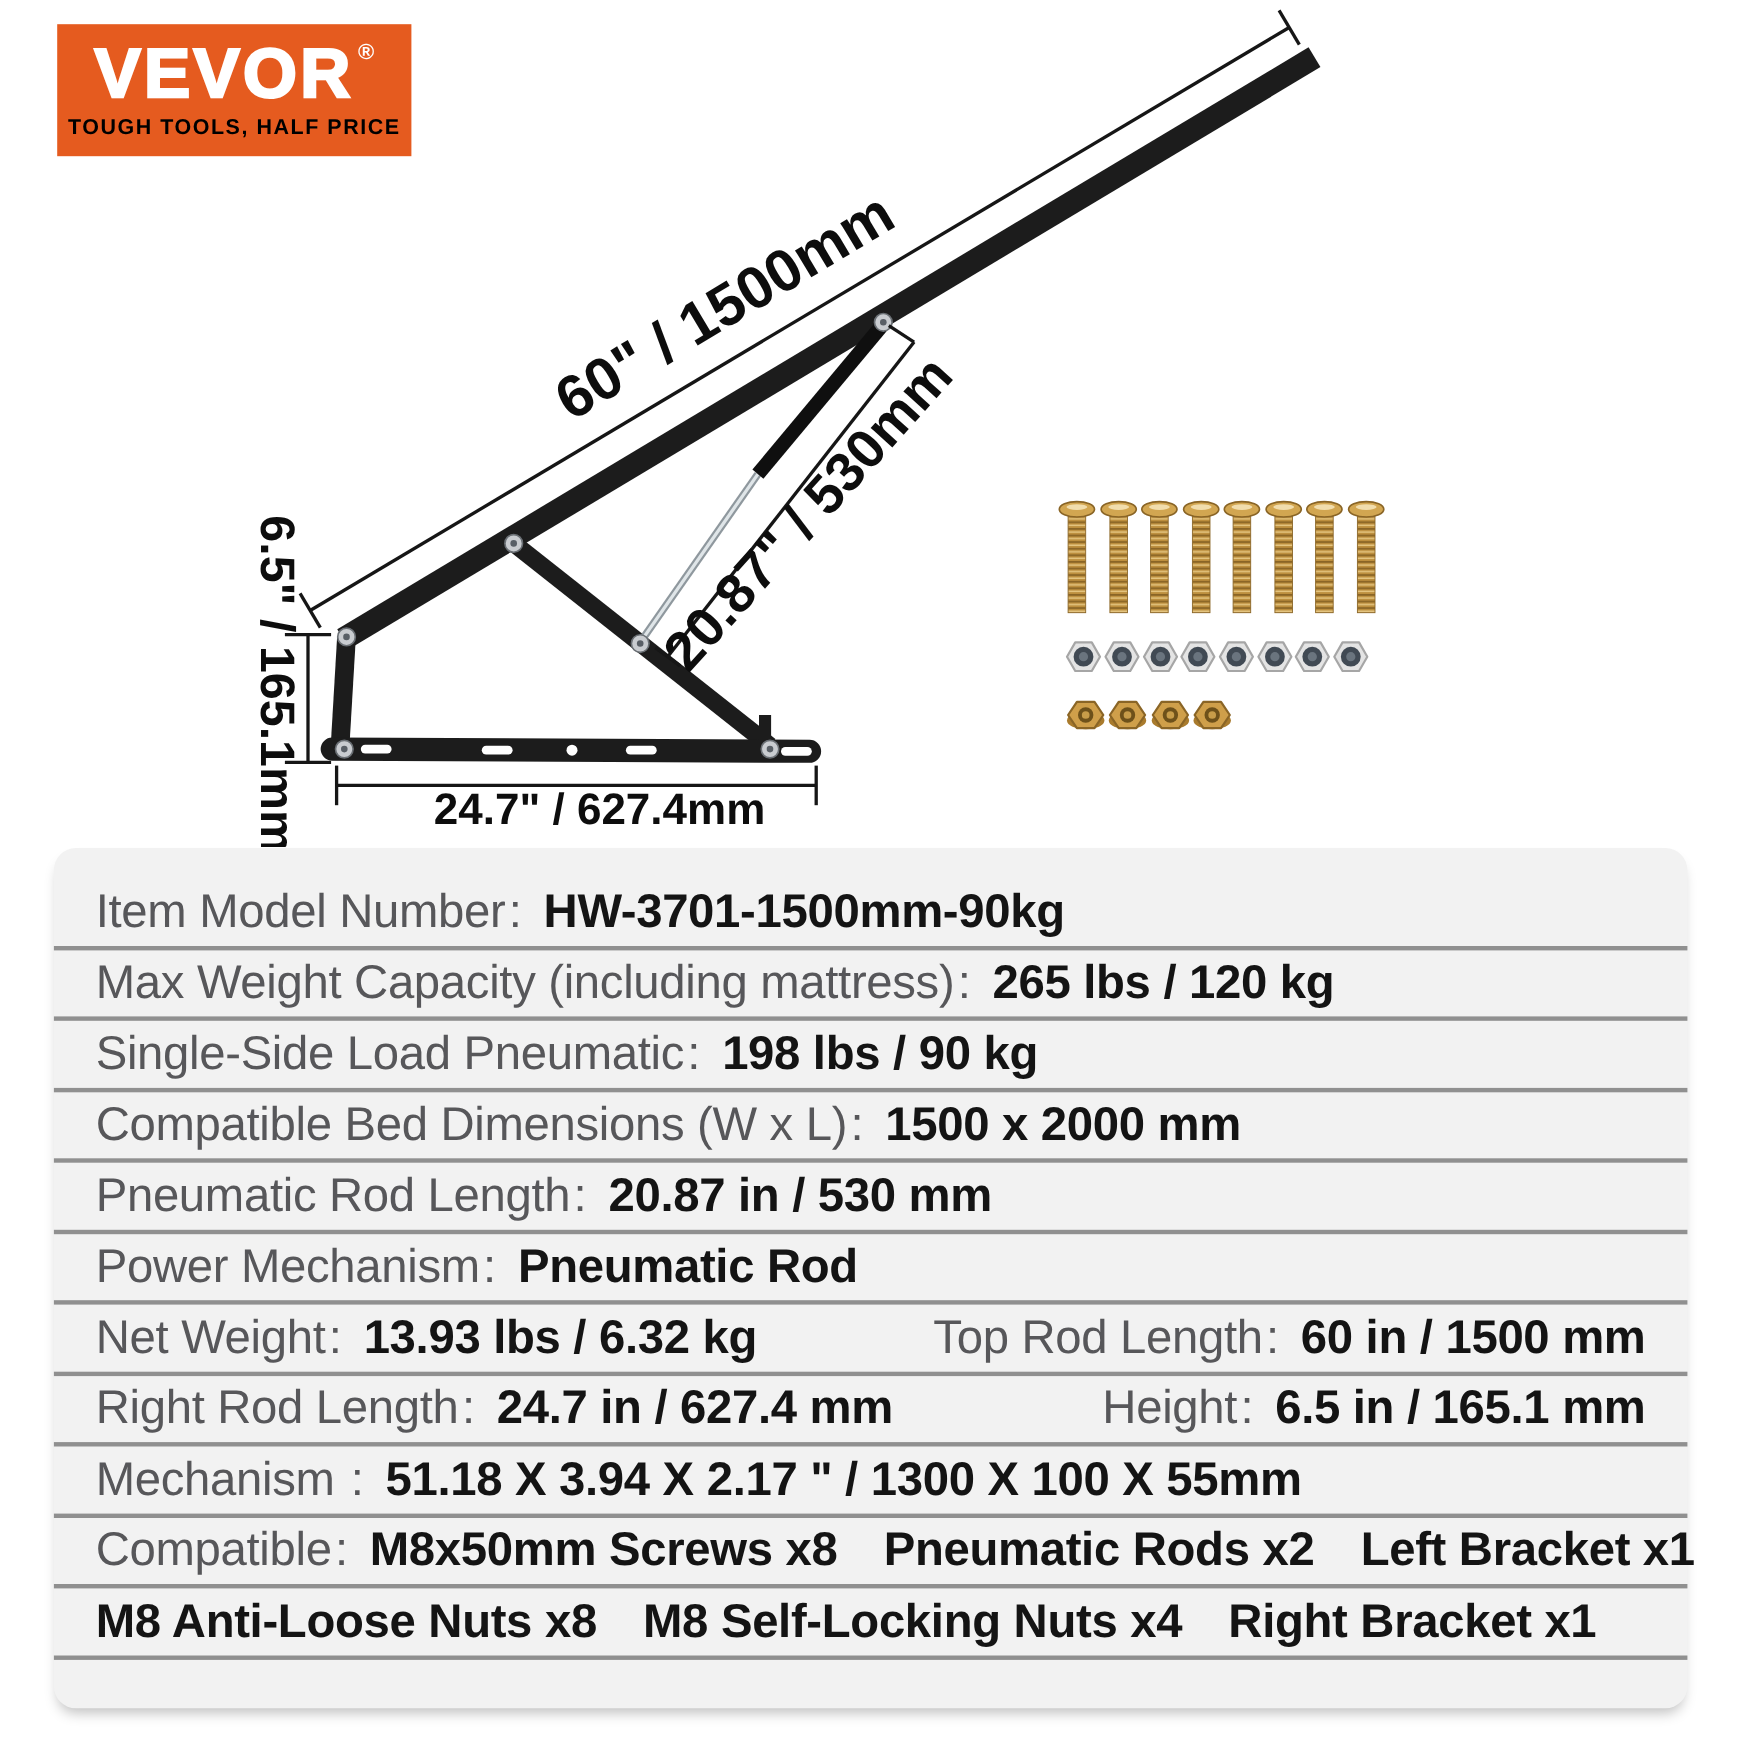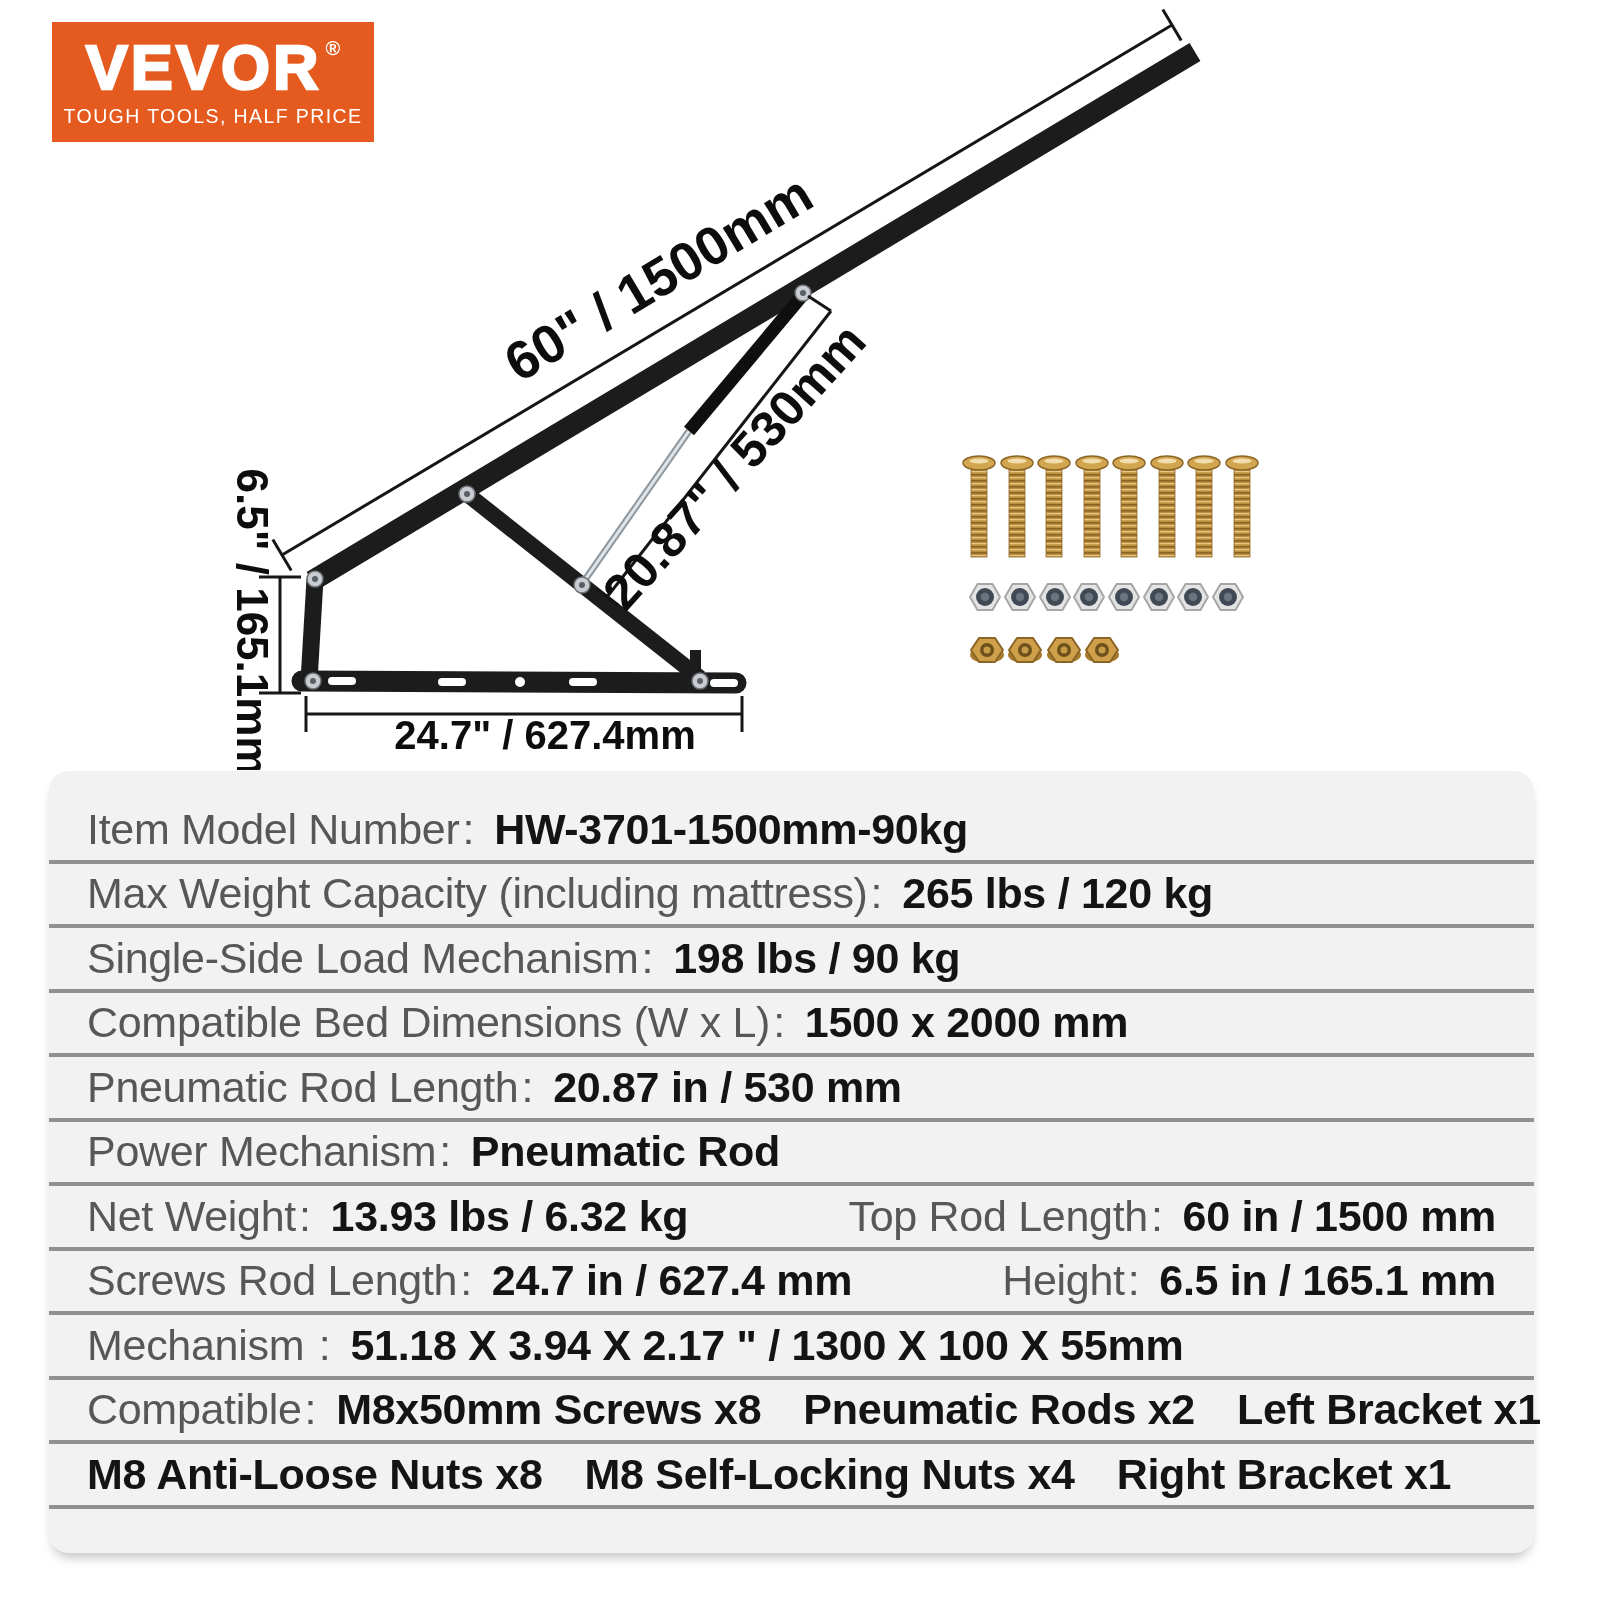--- a/index.html
+++ b/index.html
@@ -11,21 +11,21 @@
   .logo{
     position:absolute;left:52px;top:6px;width:322px;height:120px;
     display:flex;flex-direction:column;align-items:center;justify-content:center;
   }
   .logo .brandrow{display:flex;align-items:flex-start;line-height:1;}
   .logo .brand{
     color:#fff;font-weight:bold;font-size:63px;letter-spacing:3px;
     -webkit-text-stroke:2.5px #ffffff;
   }
   .logo .reg{color:#fff;font-size:20px;font-weight:bold;margin-left:4px;margin-top:2px;}
-  .logo .tagline{color:#ffffff;font-size:19.5px;font-weight:normal;letter-spacing:1.4px;margin-top:6px;}
+  .logo .tagline{color:#000000;font-size:19.5px;font-weight:bold;letter-spacing:1.4px;margin-top:6px;}
   
   .diagram{position:absolute;left:0;top:0;}
   .dimtext{font-weight:bold;fill:#0d0d0d;}
   
   .spec{
     position:absolute;left:49px;top:771px;width:1485px;height:782px;
     background:#f2f2f2;border-radius:20px;box-sizing:border-box;padding-top:28px;
     box-shadow:0 8px 12px -4px rgba(0,0,0,0.25);
   }
   .t-row{
@@ -174,37 +174,37 @@
   </div>
 
   <div class="spec" id="spec-table">
       <div class="t-row">
         <span class="pair"><span class="lbl">Item Model Number</span><span class="colon">:</span><span class="val">HW-3701-1500mm-90kg</span></span>
       </div>
       <div class="t-row">
         <span class="pair"><span class="lbl">Max Weight Capacity (including mattress)</span><span class="colon">:</span><span class="val">265 lbs / 120 kg</span></span>
       </div>
       <div class="t-row">
-        <span class="pair"><span class="lbl">Single-Side Load Mechanism</span><span class="colon">:</span><span class="val">198 lbs / 90 kg</span></span>
+        <span class="pair"><span class="lbl">Single-Side Load Pneumatic</span><span class="colon">:</span><span class="val">198 lbs / 90 kg</span></span>
       </div>
       <div class="t-row">
         <span class="pair"><span class="lbl">Compatible Bed Dimensions (W x L)</span><span class="colon">:</span><span class="val">1500 x 2000 mm</span></span>
       </div>
       <div class="t-row">
         <span class="pair"><span class="lbl">Pneumatic Rod Length</span><span class="colon">:</span><span class="val">20.87 in / 530 mm</span></span>
       </div>
       <div class="t-row">
         <span class="pair"><span class="lbl">Power Mechanism</span><span class="colon">:</span><span class="val">Pneumatic Rod</span></span>
       </div>
       <div class="t-row double">
         <span class="pair"><span class="lbl">Net Weight</span><span class="colon">:</span><span class="val">13.93 lbs / 6.32 kg</span></span>
         <span class="pair"><span class="lbl">Top Rod Length</span><span class="colon">:</span><span class="val">60 in / 1500 mm</span></span>
       </div>
       <div class="t-row double">
-        <span class="pair"><span class="lbl">Screws Rod Length</span><span class="colon">:</span><span class="val">24.7 in / 627.4 mm</span></span>
+        <span class="pair"><span class="lbl">Right Rod Length</span><span class="colon">:</span><span class="val">24.7 in / 627.4 mm</span></span>
         <span class="pair"><span class="lbl">Height</span><span class="colon">:</span><span class="val">6.5 in / 165.1 mm</span></span>
       </div>
       <div class="t-row">
         <span class="pair"><span class="lbl">Mechanism </span><span class="colon">:</span><span class="val">51.18 X 3.94 X 2.17 " / 1300 X 100 X 55mm</span></span>
       </div>
       <div class="t-row">
         <span class="lbl">Compatible</span>
         <span class="colon">:</span>
         <span class="seg">M8x50mm Screws x8</span>
         <span class="seg">Pneumatic Rods x2</span>

